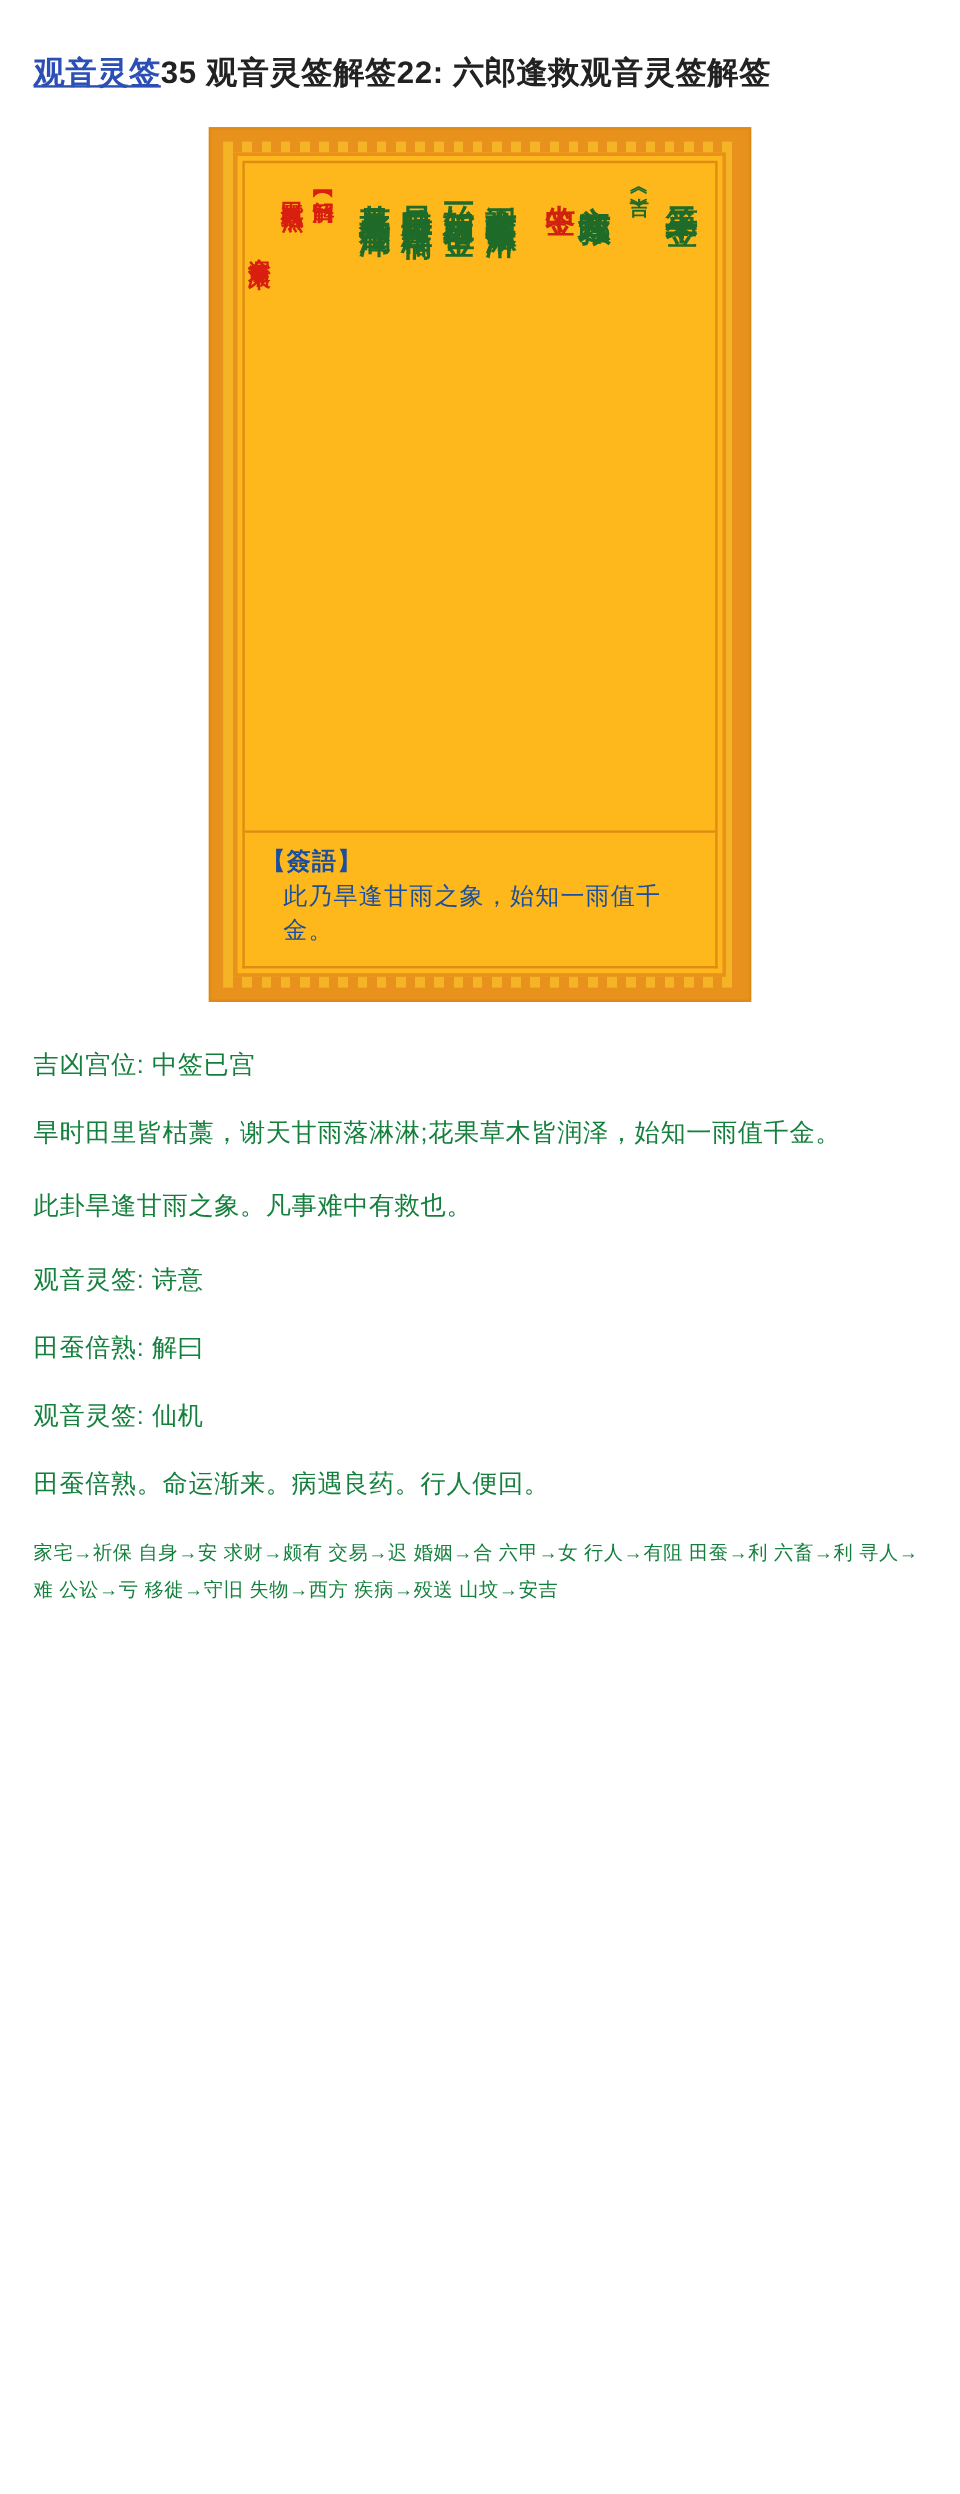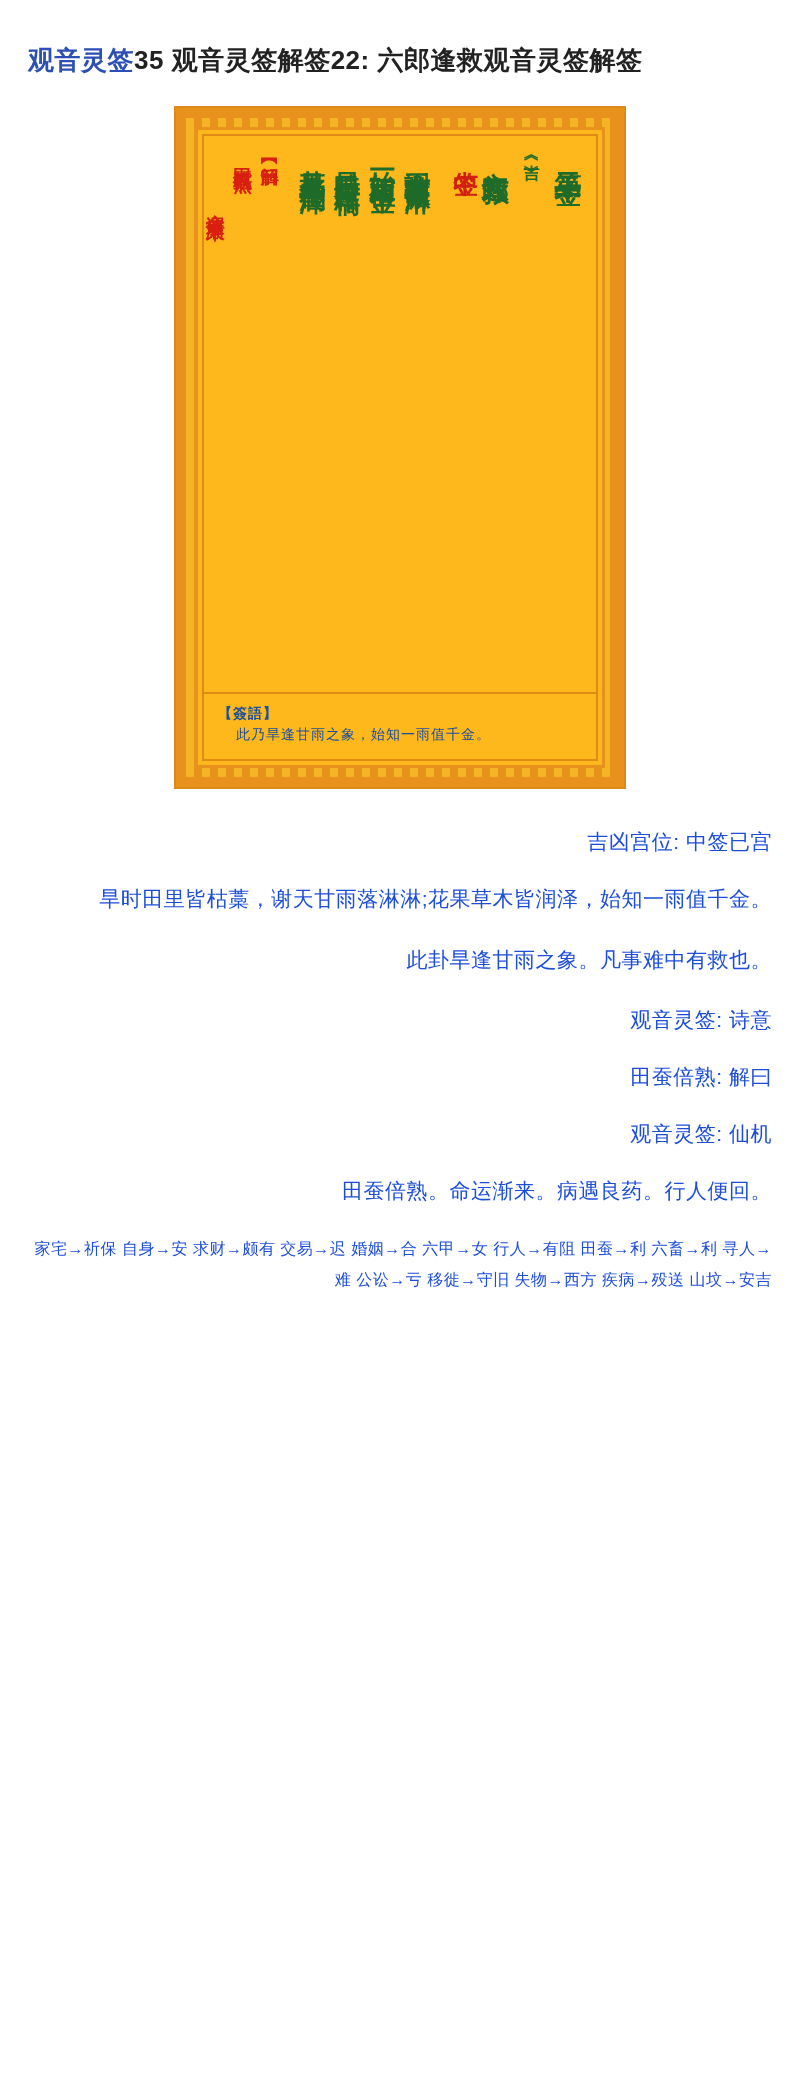--- a/index.html
+++ b/index.html
@@ -21,20 +21,21 @@
   .title {
     font-size: 26px;
     line-height: 1.55;
     font-weight: bold;
     color: #222222;
     margin: 0 0 26px 0;
     letter-spacing: 0.5px;
   }
   .title .link {
     color: #2b4fb5;
+    text-decoration: underline;
   }
 
   
   .card-wrap {
     display: flex;
     justify-content: center;
     margin: 10px 0 34px 0;
   }
   .card {
     width: 452px;
@@ -114,35 +115,34 @@
   }
   .col-red.indent1 { padding-top: 52px; }
 
   .verdict {
     background: #ffb81c;
     border: 2px solid #e08c14;
     border-top: none;
     padding: 10px 14px 14px 14px;
     font-family: "Liberation Serif", serif;
     color: #1a4fa0;
-    font-size: 14px;
+    font-size: 20px;
     line-height: 1.45;
     letter-spacing: 1px;
   }
   .verdict .vlabel { font-weight: bold; }
   .verdict .vtext { display: block; padding-left: 18px; }
 
   
   .section {
     font-size: 21px;
     line-height: 1.85;
-    color: #1d4ed8;
+    color: #15803d;
     margin: 0 0 22px 0;
     letter-spacing: 0.5px;
-    text-align: right;
   }
   .section.label { margin-bottom: 18px; }
   .arrows {
     font-size: 16px;
     line-height: 1.95;
     letter-spacing: 0.5px;
   }
 </style>
 </head>
 <body>

